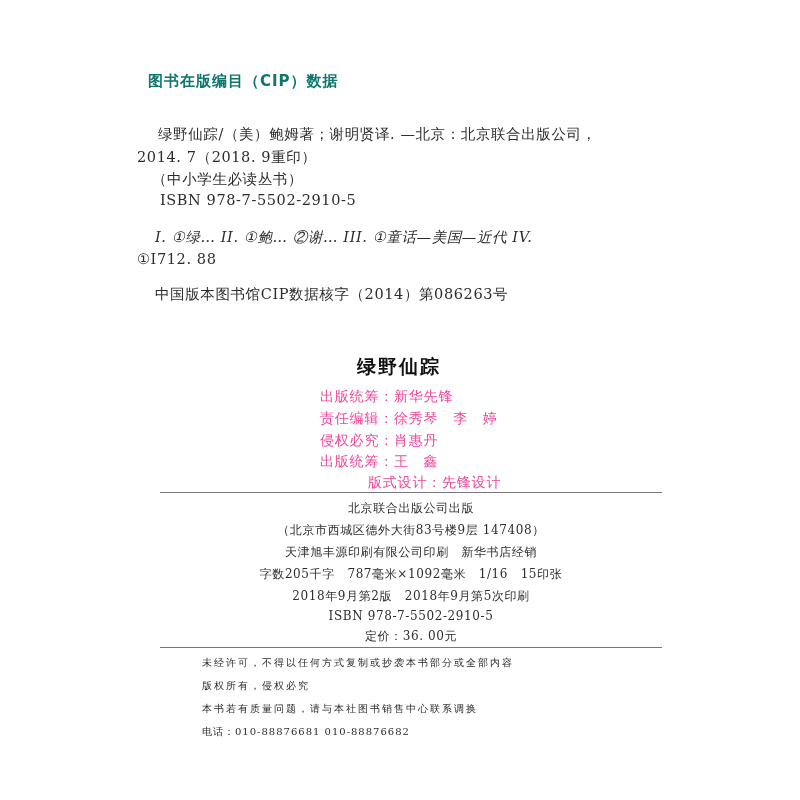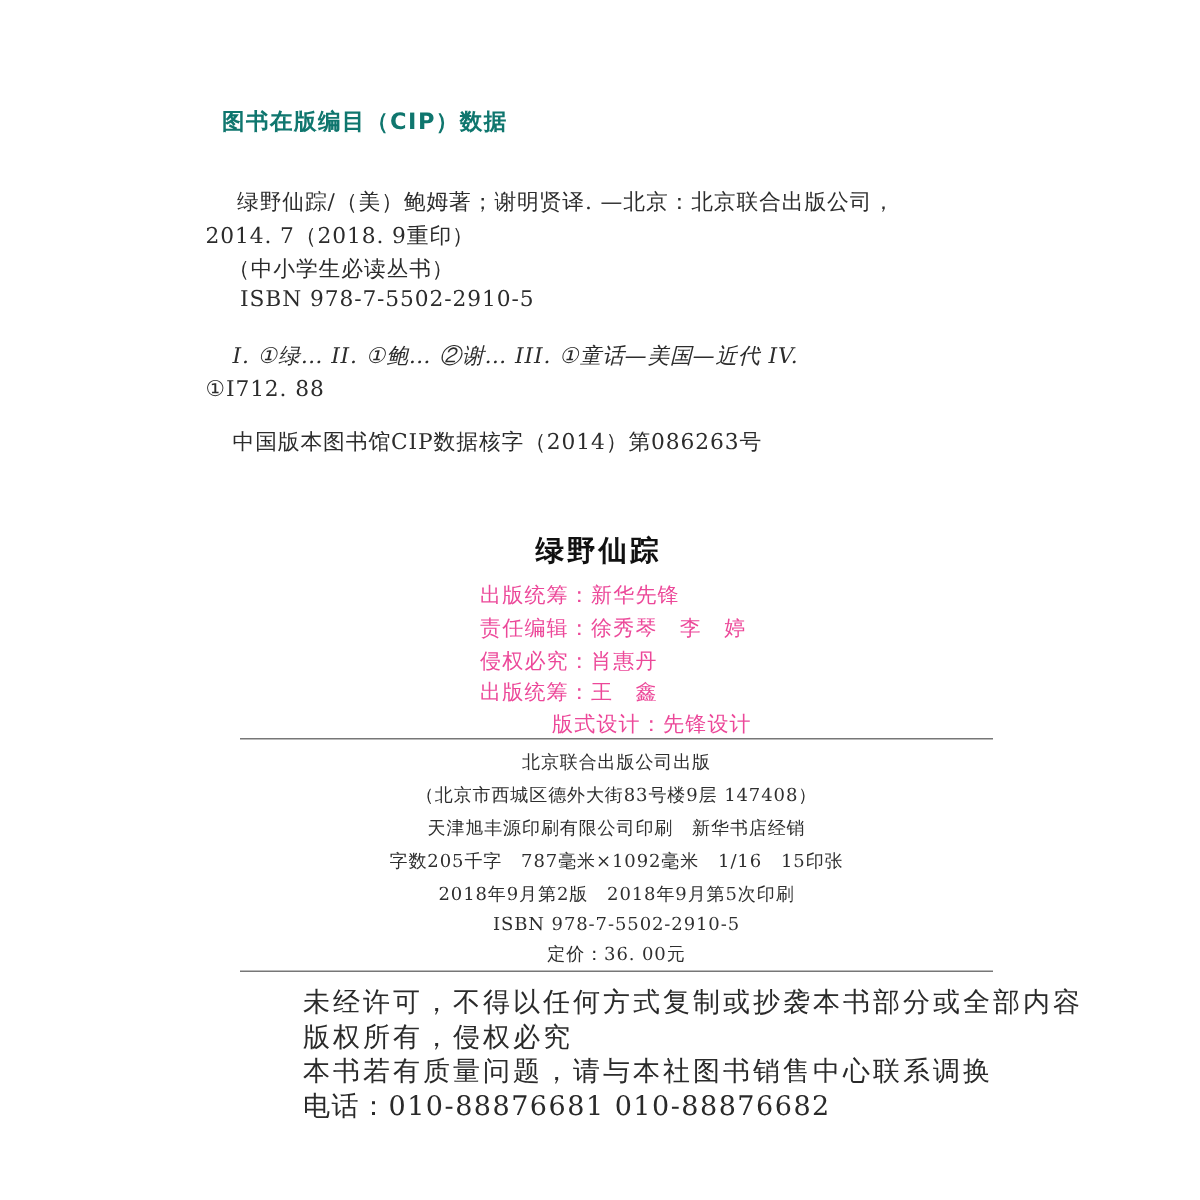--- a/index.html
+++ b/index.html
@@ -6,21 +6,21 @@
     body { width:800px; height:800px; position:relative; overflow:hidden;
            font-family:"DejaVu Serif", "Liberation Serif", serif; color:#2a2a2a; }
     .abs { position:absolute; white-space:nowrap; }
     .cip-title { left:148px; top:72px; font-family:"DejaVu Sans", "Liberation Sans", sans-serif; font-size:15px; font-weight:bold; color:#0f766e; letter-spacing:1px; }
     .cip { font-size:14.5px; color:#2c2c2c; letter-spacing:0.6px;margin-top:17px; }
     .book-title { left:357px; top:354px; font-size:19px; font-weight:bold; color:#111; letter-spacing:2px; }
     .credit { left:320px; font-size:14px; color:#ec4899; letter-spacing:0.8px; }
     .credit .lbl { display:inline-block; }
     .hr { position:absolute; left:160px; width:502px; height:0; border-top:1.5px solid #777; }
     .center { position:absolute; left:160px; width:502px; text-align:center; font-size:12px; color:#2e2e2e; letter-spacing:0.6px; white-space:nowrap; }
-    .notice { left:202px; font-size:18px; color:#2a2a2a; letter-spacing:2px; }
+    .notice { left:202px; font-size:10px; color:#2a2a2a; letter-spacing:2px; }
   </style>
 </head>
 <body>
 
 <div data-name="cip-heading" class="abs cip-title">图书在版编目（CIP）数据</div>
 
 <div data-name="cip-line-title-author" class="abs cip" style="left:158px; top:108px;">绿野仙踪/（美）鲍姆著；谢明贤译. —北京：北京联合出版公司，</div>
 <div data-name="cip-line-date" class="abs cip" style="left:137px; top:131px;">2014. 7（2018. 9重印）</div>
 <div data-name="cip-line-series" class="abs cip" style="left:152px; top:153px;">（中小学生必读丛书）</div>
 <div data-name="cip-line-isbn" class="abs cip" style="left:160px; top:175px;">ISBN 978-7-5502-2910-5</div>

